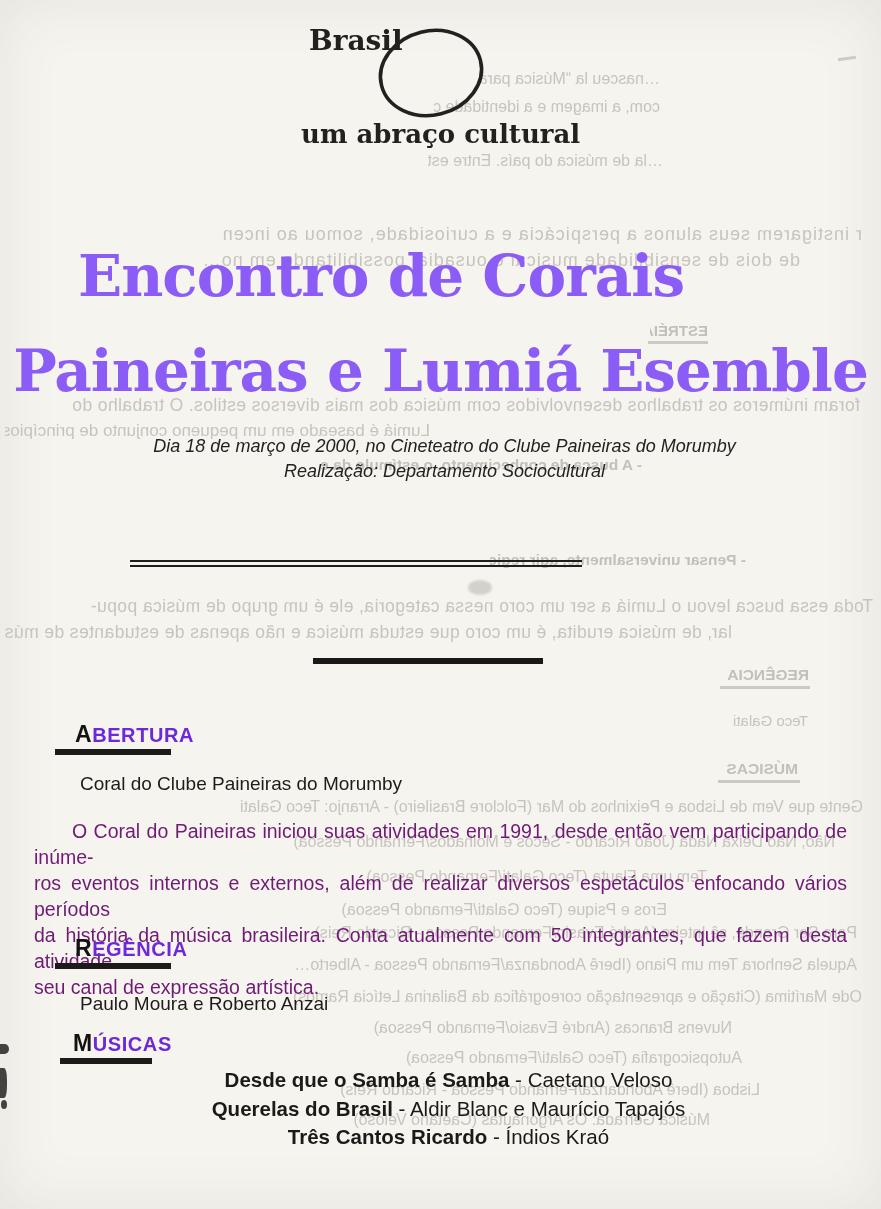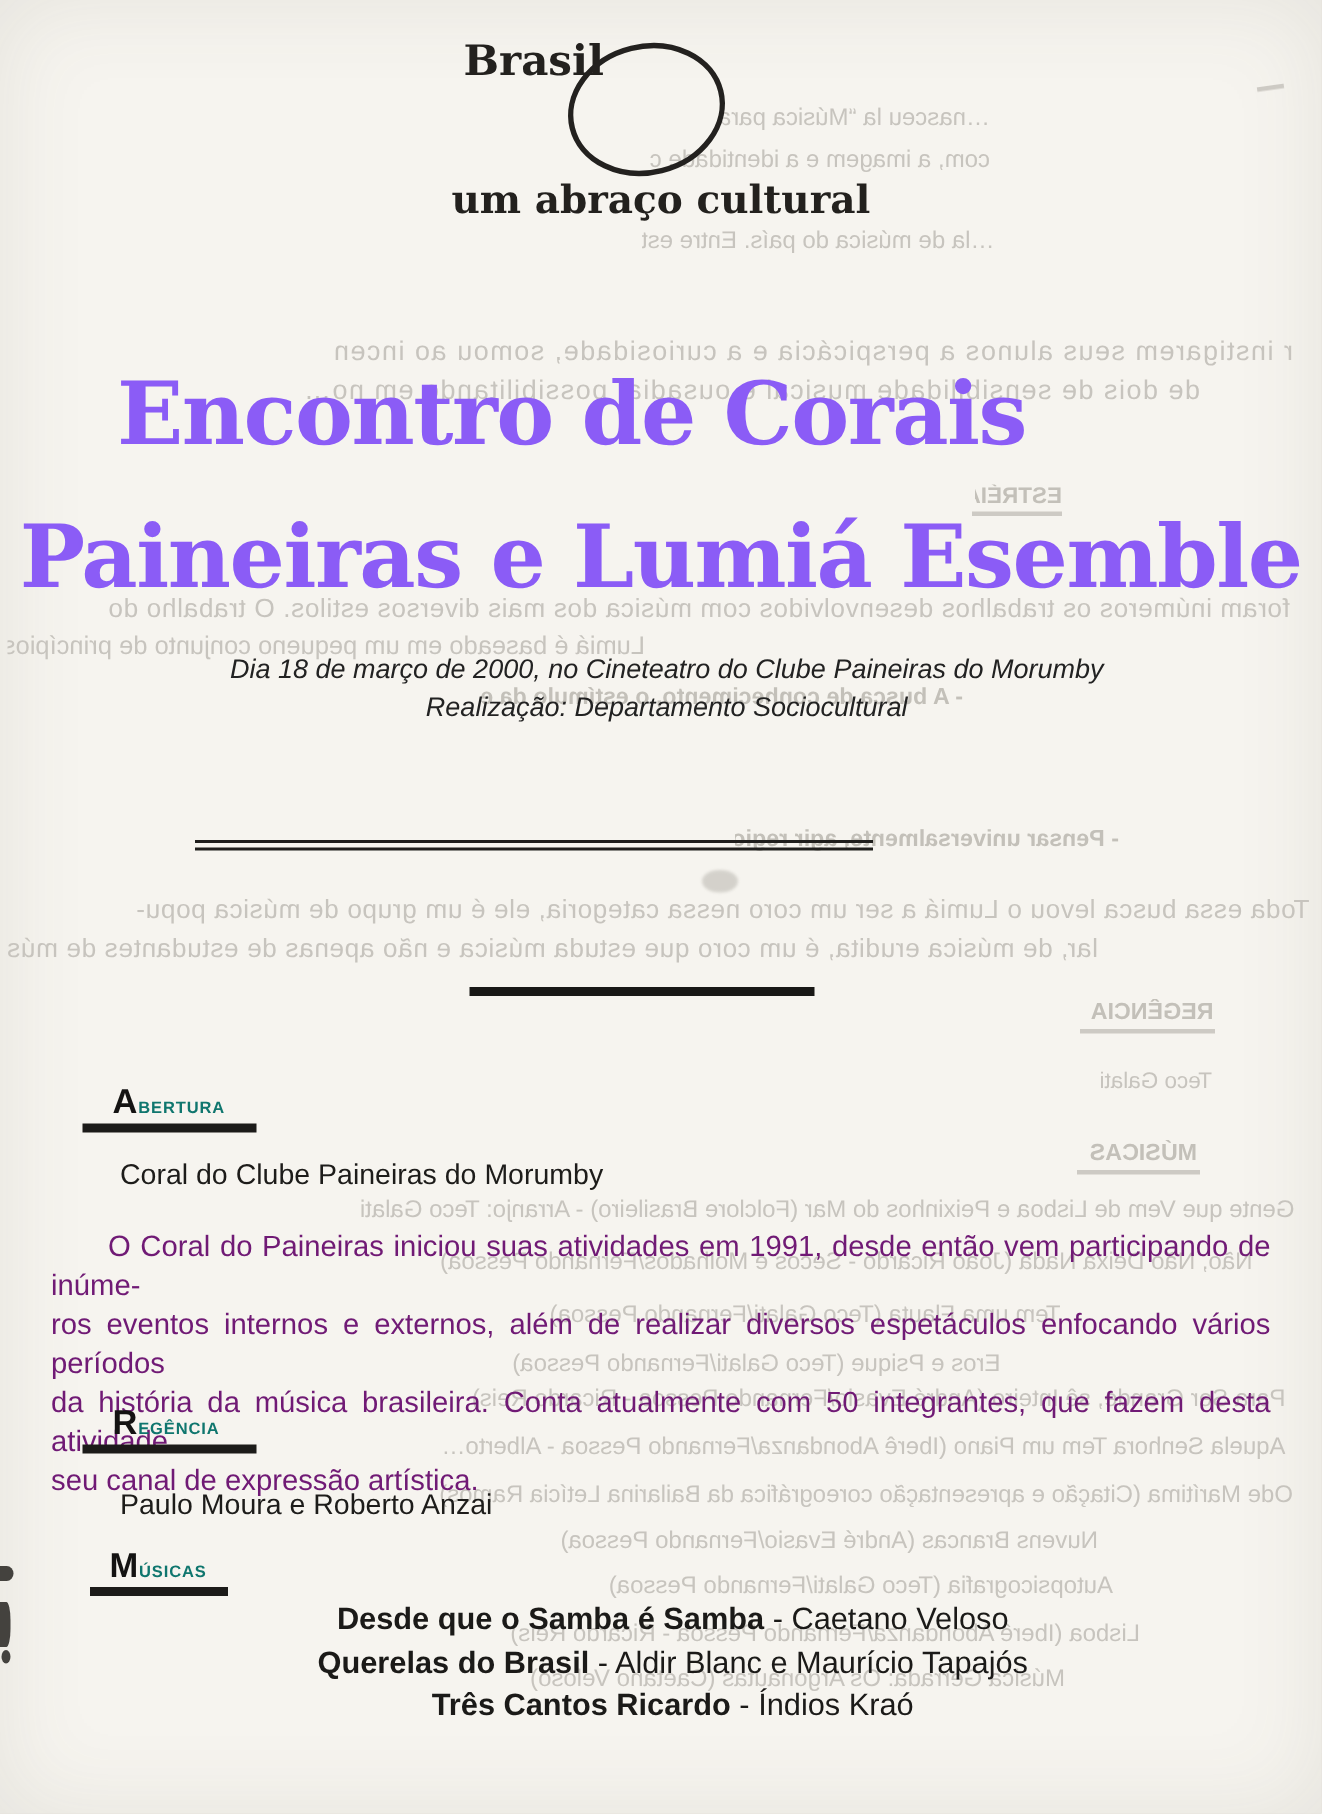--- a/index.html
+++ b/index.html
@@ -19,21 +19,21 @@
   
   .subtitle{font-style:italic;font-size:18px;text-align:center;color:#222;width:881px;}
   
   .rule-double{height:3px;border-top:2.5px solid #1f1e1c;border-bottom:2.5px solid #1f1e1c;}
   .rule-thick{background:#191816;height:6px;}
   .quote{font-style:italic;font-size:20px;line-height:25.5px;text-align:center;color:#1c1b19;}
   .quote b{font-weight:700;}
   
   .sec-head{line-height:1;}
   .sec-initial{font-weight:700;font-size:23px;letter-spacing:.5px;color:#141312;}
-  .sec-rest{font-weight:700;font-size:11px;letter-spacing:.6px;color:#0f766e;}
+  .sec-rest{font-weight:700;font-size:20px;letter-spacing:.6px;color:#6d28d9;}
   .head-bar{background:#1c1b19;height:6px;margin-top:3px;}
   .body-text{font-size:19px;color:#1d1c1a;}
   .para{font-size:19.5px;line-height:26px;color:#701a75;}
   .para .just{text-align:justify;text-align-last:justify;}
   .para .indent{text-indent:38px;}
   
   .song{width:881px;text-align:center;font-size:20.5px;line-height:1;color:#1b1a18;}
   .song .t{font-weight:700;}
   
   .bleed{position:absolute;transform:scaleX(-1);color:#c7c4be;font-size:16px;

